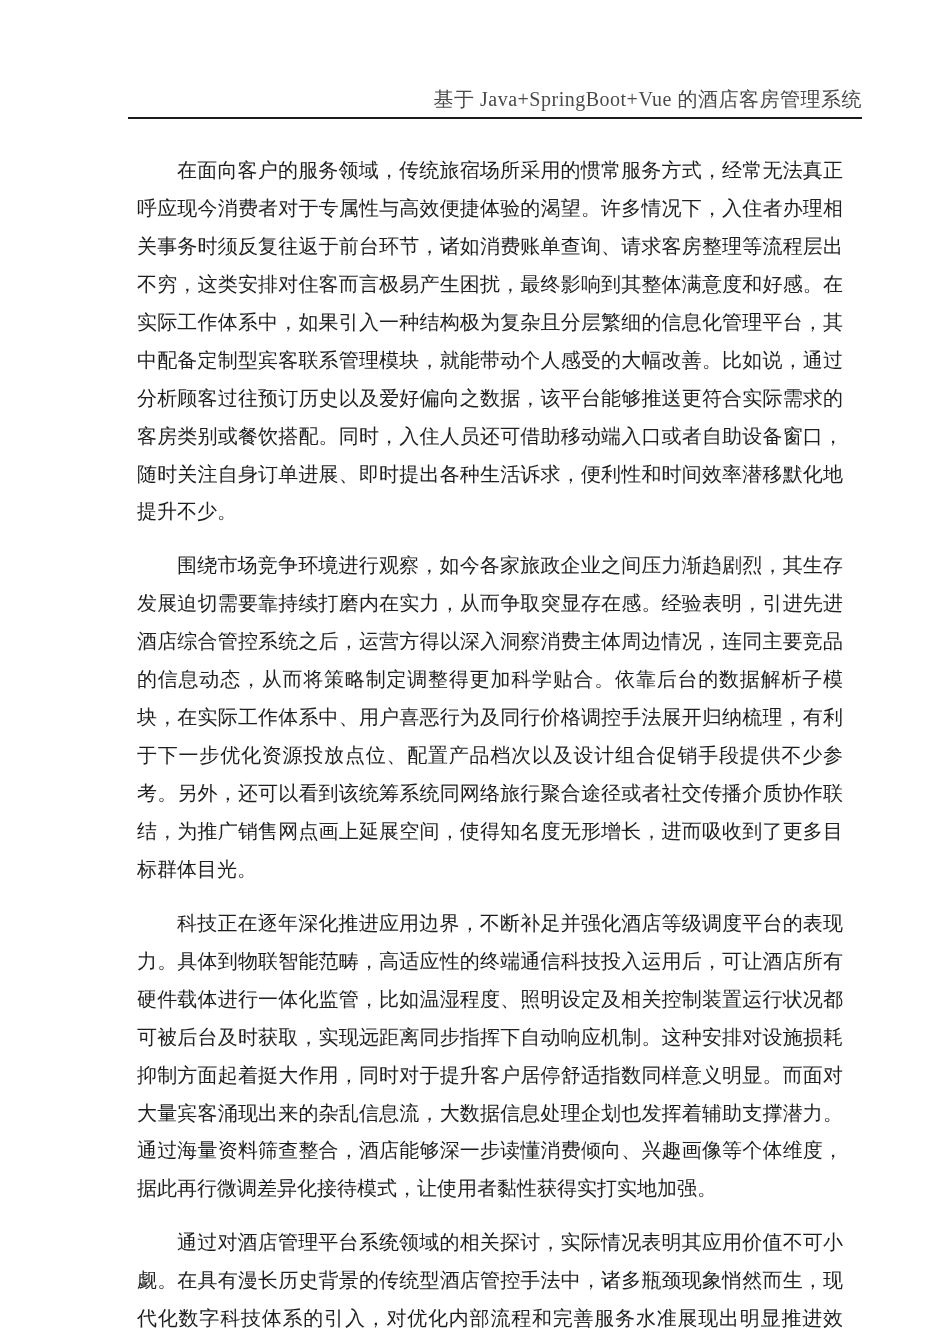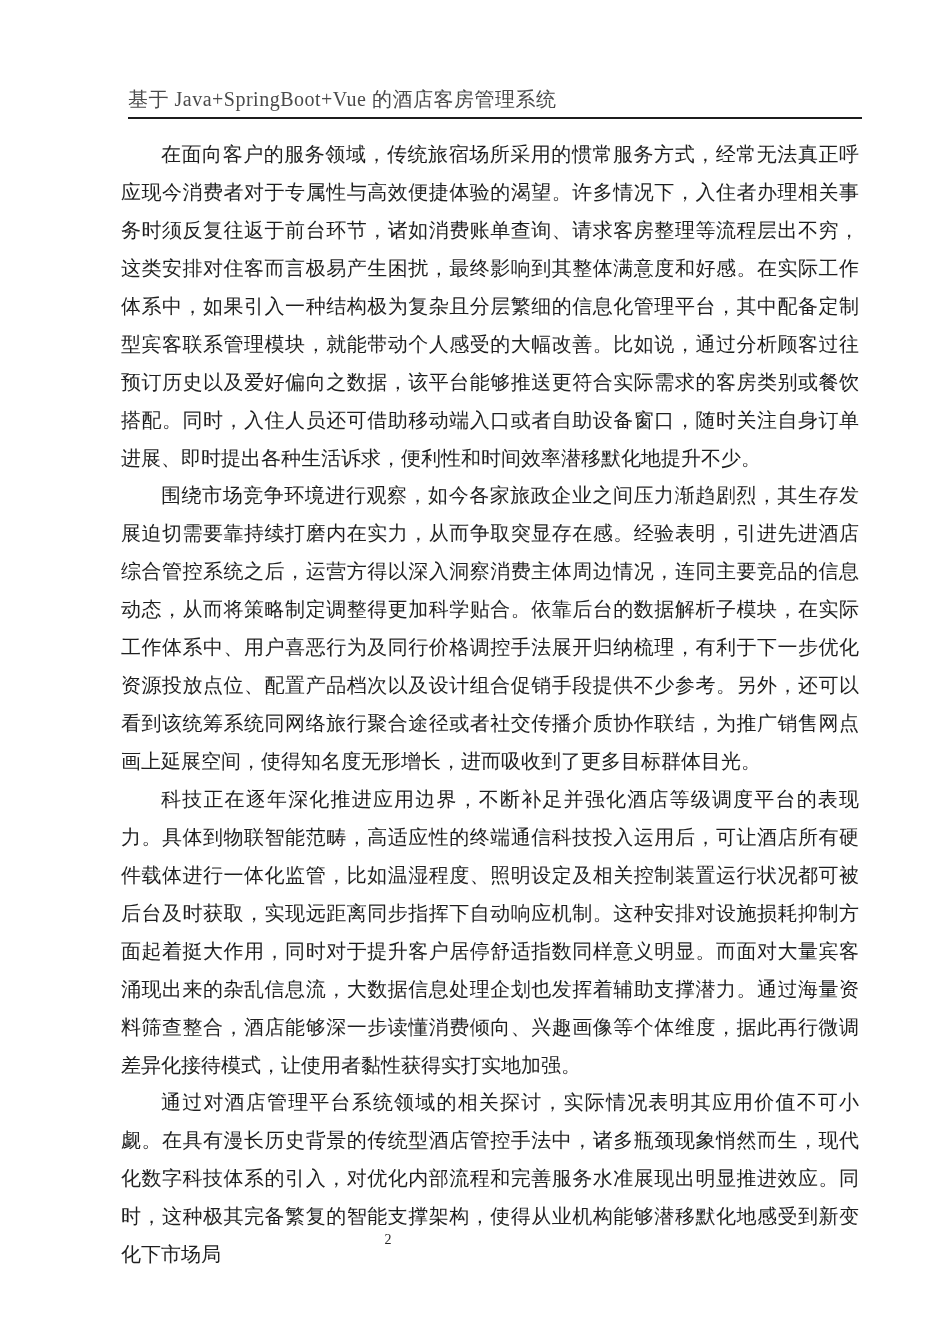--- a/index.html
+++ b/index.html
@@ -10,21 +10,21 @@
     height: 1344px;
     background: #ffffff;
     overflow: hidden;
     font-family: "Liberation Serif", "DejaVu Serif", serif;
   }
   .header {
     position: absolute;
     left: 128px;
     top: 86px;
     width: 734px;
-    text-align: left;
+    text-align: right;
     font-size: 20px;
     letter-spacing: 0.5px;
     color: #4a4a4a;
     white-space: nowrap;
   }
   .header-rule {
     position: absolute;
     left: 128px;
     top: 117px;
     width: 734px;
@@ -35,21 +35,21 @@
     position: absolute;
     left: 121px;
     top: 136px;
     width: 738px;
     font-size: 20px;
     line-height: 37.93px;
     text-align: justify;
     color: #1f1f1f;
   }
   .doc-body p {
-    margin: 0;
+    margin: 16px;
     padding: 0;
     text-indent: 2em;
     font-family: Liberation Serif, serif;
   }
   .pagenum {
     position: absolute;
     left: 0;
     top: 1232px;
     width: 776px;
     text-align: center;

